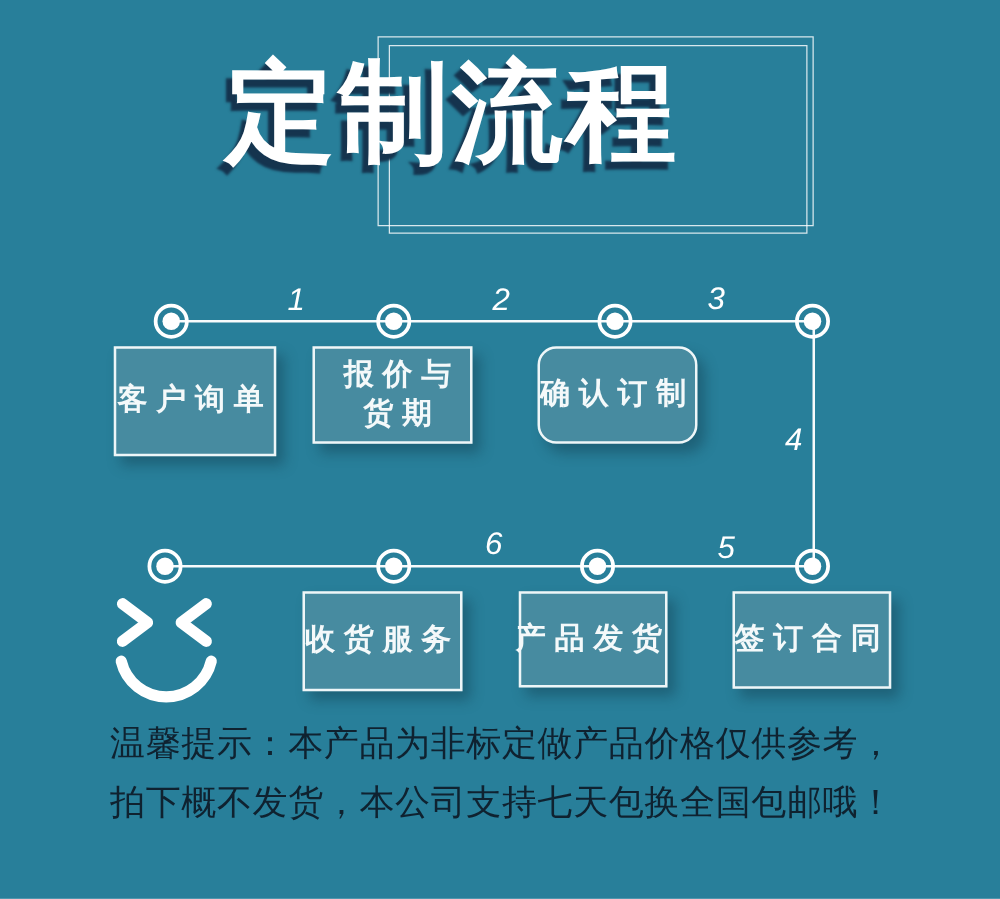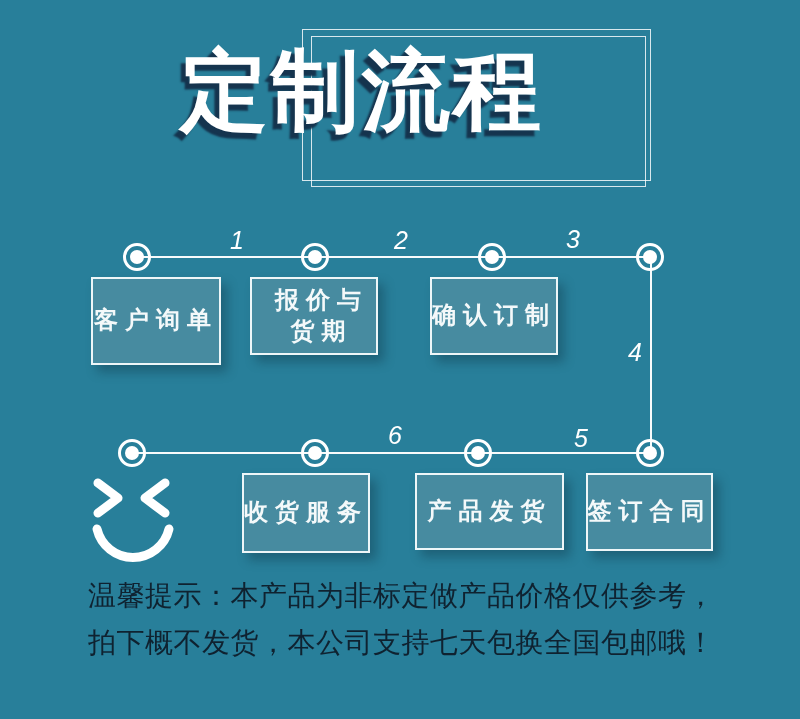--- a/index.html
+++ b/index.html
@@ -60,23 +60,23 @@
     color:#f4f9fa;
     font-family:"Liberation Serif","DejaVu Serif",serif;
     font-weight:bold; font-size:24px; letter-spacing:7px; line-height:1.3;
     box-sizing:border-box;
   }
   .flow-box span { white-space:nowrap; }
   .flow-box.two-line { align-items:center; padding-left:15px; }
 
   .box-1 { left:73px;  top:277px; width:130px; height:88px;margin-left:18px; }
   .box-2 { left:250px; top:277px; width:128px; height:78px; }
-  .box-3 { left:430px; top:277px; width:128px; height:78px; }
+  .box-3 { left:430px; top:277px; width:128px; height:78px;border-radius:15px; }
   .box-4 { left:586px; top:473px; width:127px; height:78px;text-align:center; }
-  .box-5 { left:415px; top:473px; width:149px; height:77px; }
+  .box-5 { left:415px; top:473px; width:119px; height:77px; }
   .box-6 { left:242px; top:473px; width:128px; height:80px; }
 
   
   .smiley { position:absolute; left:85px; top:471px; width:95px; height:100px; }
 
   
   .notice { position:absolute; left:88px; top:572px; width:660px; }
   .notice p {
     margin:0; font-size:28px; line-height:47px; white-space:nowrap;
     color: var(--notice-text, #0f2230);

